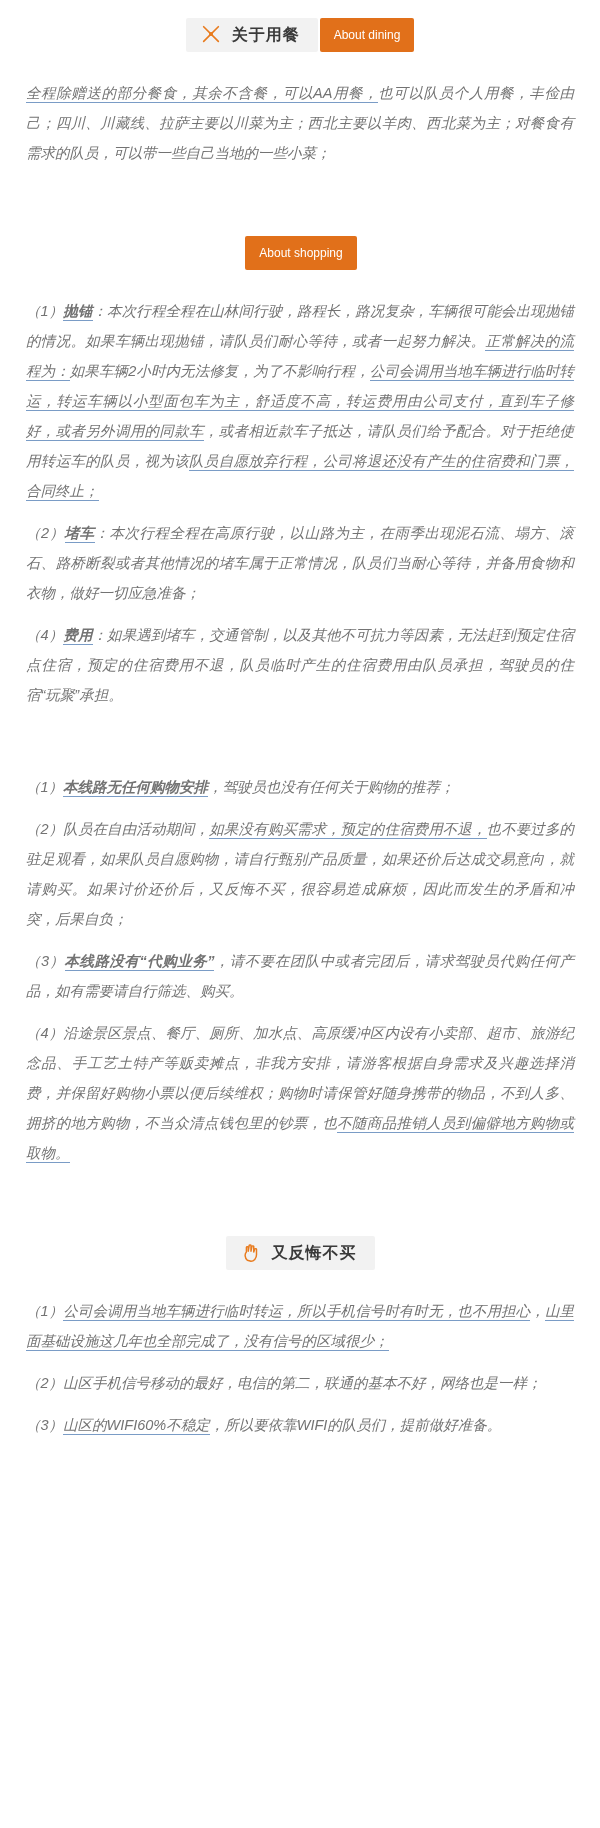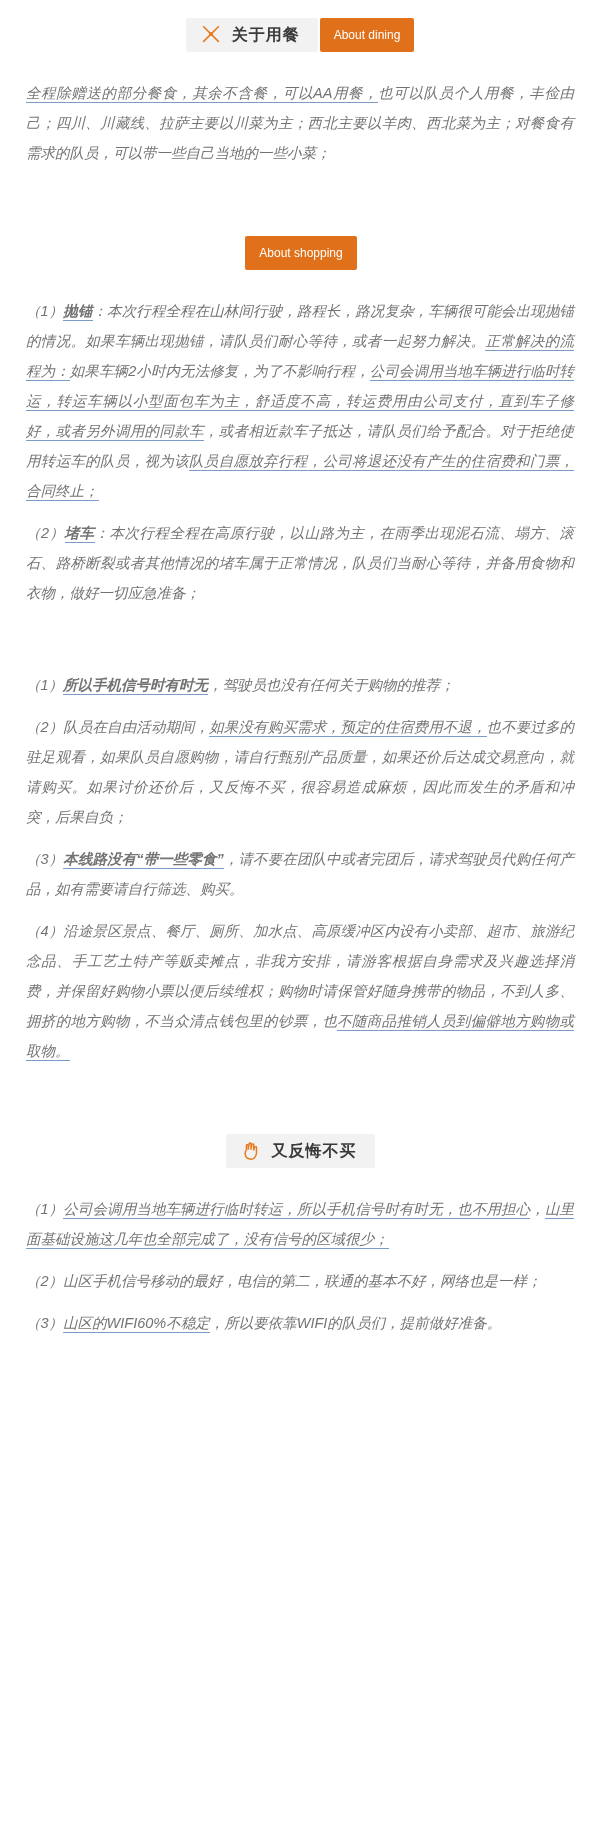--- a/index.html
+++ b/index.html
@@ -107,30 +107,31 @@
 
   <div class="spacer-lg"></div>
 
   <div class="section">
     <div class="section-header">
       <span class="header-en">About shopping</span>
     </div>
     <div class="body-block">
       <p class="para">（1）<span class="u b">抛锚</span>：本次行程全程在山林间行驶，路程长，路况复杂，车辆很可能会出现抛锚的情况。如果车辆出现抛锚，请队员们耐心等待，或者一起努力解决。<span class="u">正常解决的流程为：</span>如果车辆2小时内无法修复，为了不影响行程，<span class="u">公司会调用当地车辆进行临时转运，转运车辆以小型面包车为主，舒适度不高，转运费用由公司支付，</span><span class="u">直到车子修好，或者另外调用的同款车</span>，或者相近款车子抵达，请队员们给予配合。对于拒绝使用转运车的队员，视为该<span class="u">队员自愿放弃行程，公司将退还没有产生的住宿费和门票，合同终止；</span></p>
       <p class="para">（2）<span class="u b">堵车</span>：本次行程全程在高原行驶，以山路为主，在雨季出现泥石流、塌方、滚石、路桥断裂或者其他情况的堵车属于正常情况，队员们当耐心等待，并备用食物和衣物，做好一切应急准备；</p>
+      <p class="para">（4）<span class="u b">费用</span>：如果遇到堵车，交通管制，以及其他不可抗力等因素，无法赶到预定住宿点住宿，预定的住宿费用不退，队员临时产生的住宿费用由队员承担，驾驶员的住宿“玩聚”承担。</p>
     </div>
   </div>
 
   <div class="spacer-lg"></div>
 
   <div class="section">
     <div class="body-block">
-      <p class="para">（1）<span class="u b">所以手机信号时有时无</span>，驾驶员也没有任何关于购物的推荐；</p>
+      <p class="para">（1）<span class="u b">本线路无任何购物安排</span>，驾驶员也没有任何关于购物的推荐；</p>
       <p class="para">（2）队员在自由活动期间，<span class="u">如果没有购买需求，预定的住宿费用不退，</span>也不要过多的驻足观看，如果队员自愿购物，请自行甄别产品质量，如果还价后达成交易意向，就请购买。如果讨价还价后，又反悔不买，很容易造成麻烦，因此而发生的矛盾和冲突，后果自负；</p>
-      <p class="para">（3）<span class="u b">本线路没有“带一些零食”</span>，请不要在团队中或者完团后，请求驾驶员代购任何产品，如有需要请自行筛选、购买。</p>
+      <p class="para">（3）<span class="u b">本线路没有“代购业务”</span>，请不要在团队中或者完团后，请求驾驶员代购任何产品，如有需要请自行筛选、购买。</p>
       <p class="para">（4）沿途景区景点、餐厅、厕所、加水点、高原缓冲区内设有小卖部、超市、旅游纪念品、手工艺土特产等贩卖摊点，非我方安排，请游客根据自身需求及兴趣选择消费，并保留好购物小票以便后续维权；购物时请保管好随身携带的物品，不到人多、拥挤的地方购物，不当众清点钱包里的钞票，也<span class="u">不随商品推销人员到偏僻地方购物或取物。</span></p>
     </div>
   </div>
 
   <div class="spacer-lg"></div>
 
   <div class="section">
     <div class="section-header">
       <div class="header-left">
         <span class="header-icon">

